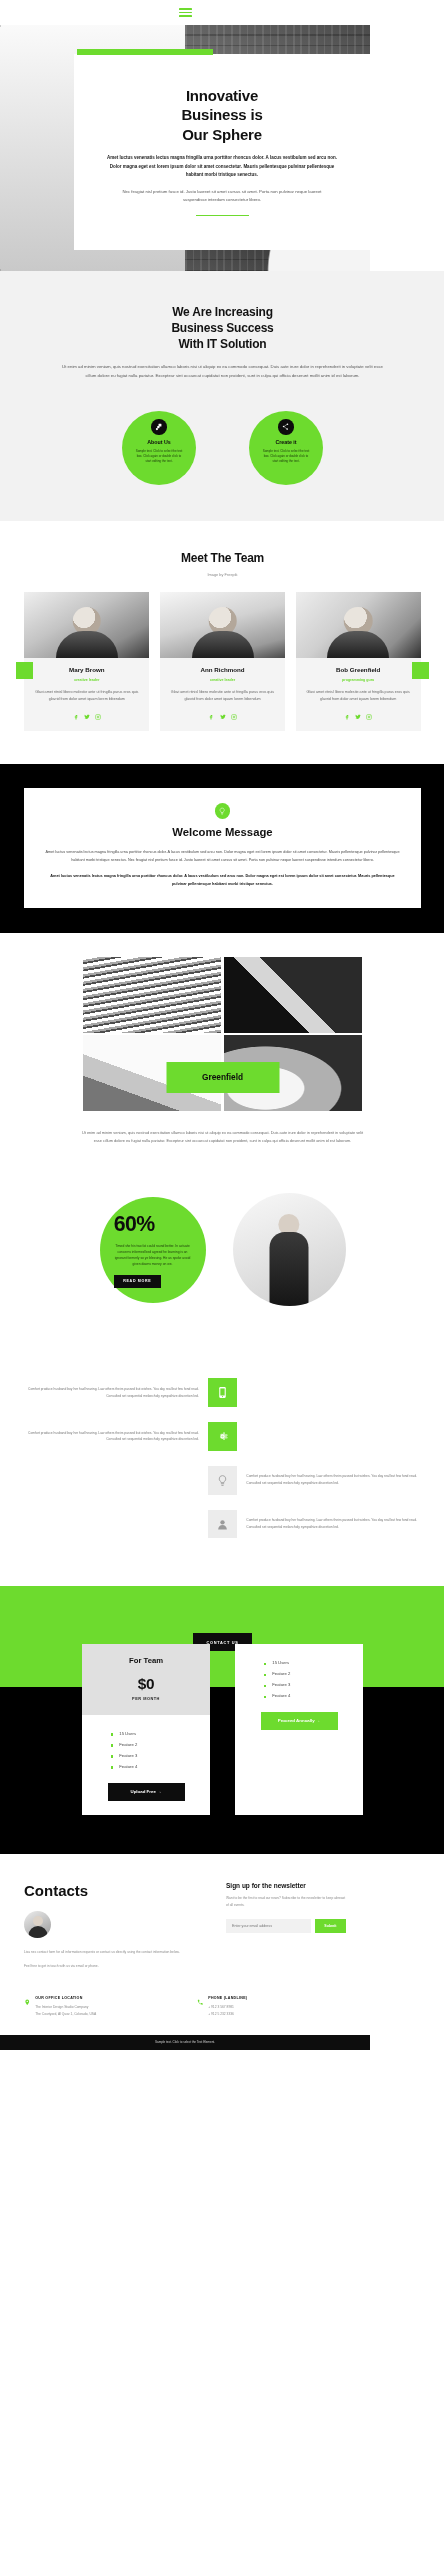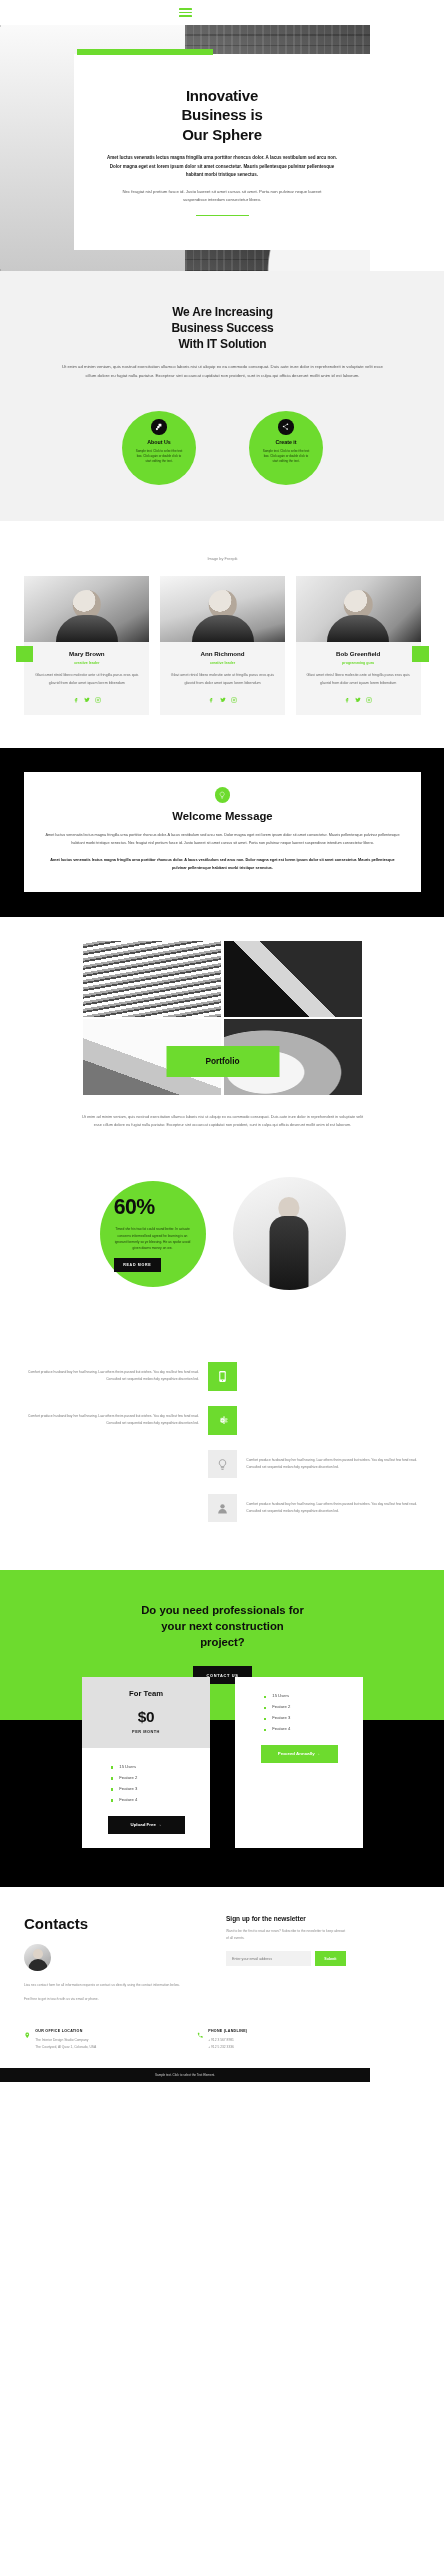--- a/index.html
+++ b/index.html
@@ -263,20 +263,21 @@
               <path d="M7 10 L15 5 M7 12.5 L14.5 17.5" stroke="#fff" stroke-width="1.6" fill="none"></path>
             </svg>
         </div>
         <div class="circ-title">Create it</div>
         <div class="circ-txt">Sample text. Click to select the text box. Click again or double click to start editing the text.</div>
       </div>
     </div>
   </div>
 
   <div class="sec team">
+    <h2 class="h2">Meet The Team</h2>
     <div class="team-sub">Image by Freepik</div>
     <div class="team-row">
 
       <div class="tm-wrap">
         <div class="tm-bar"></div>
         <div class="tm-card">
           <div class="tm-photo ph-a"></div>
           <div class="tm-body">
             <div class="tm-name">Mary Brown</div>
             <div class="tm-role">creative leader</div>
@@ -357,21 +358,21 @@
     </div>
   </div>
 
   <div class="sec portfolio">
     <div class="pf-grid">
       <div class="pf-cell pf1"></div>
       <div class="pf-cell pf2"></div>
       <div class="pf-cell pf3"></div>
       <div class="pf-cell pf4"></div>
     </div>
-    <div class="pf-badge">Portfolio</div>
+    <div class="pf-badge">Greenfield</div>
     <p class="pf-note">Ut enim ad minim veniam, quis nostrud exercitation ullamco laboris nisi ut aliquip ex ea commodo consequat. Duis aute irure dolor in reprehenderit in voluptate velit esse cillum dolore eu fugiat nulla pariatur. Excepteur sint occaecat cupidatat non proident, sunt in culpa qui officia deserunt mollit anim id est laborum.</p>
   </div>
 
   <div class="sec stats">
     <div class="st-circle">
       <div class="st-num">60%</div>
       <div class="st-txt">Timed she his two fat could round better. In actuate concerns informed bed agreed he learning is an ignorant formerly so ye blessing. He as spoke avoid given downs money on we.</div>
       <div class="st-btn">READ MORE</div>
     </div>
     <div class="st-photo"></div>
@@ -421,25 +422,20 @@
               <path d="M4 21c0-4.4 3.6-8 8-8s8 3.6 8 8z"></path>
             </svg>
         </div>
         <div class="it-spacer"></div>
       </div>
 
     </div>
   </div>
 
   <div class="sec cta">
-    <h2 class="cta-h">
-      <span>Do you need professionals for</span><br>
-      <span>your next construction</span><br>
-      <span>project?</span>
-    </h2>
     <div class="cta-btn">CONTACT US</div>
   </div>
 
   <div class="sec pricing">
     <div class="pr-row">
 
       <div class="pr-card">
         <div class="pr-head">
           <div class="pr-name">For Team</div>
           <div class="pr-price">$0</div>

